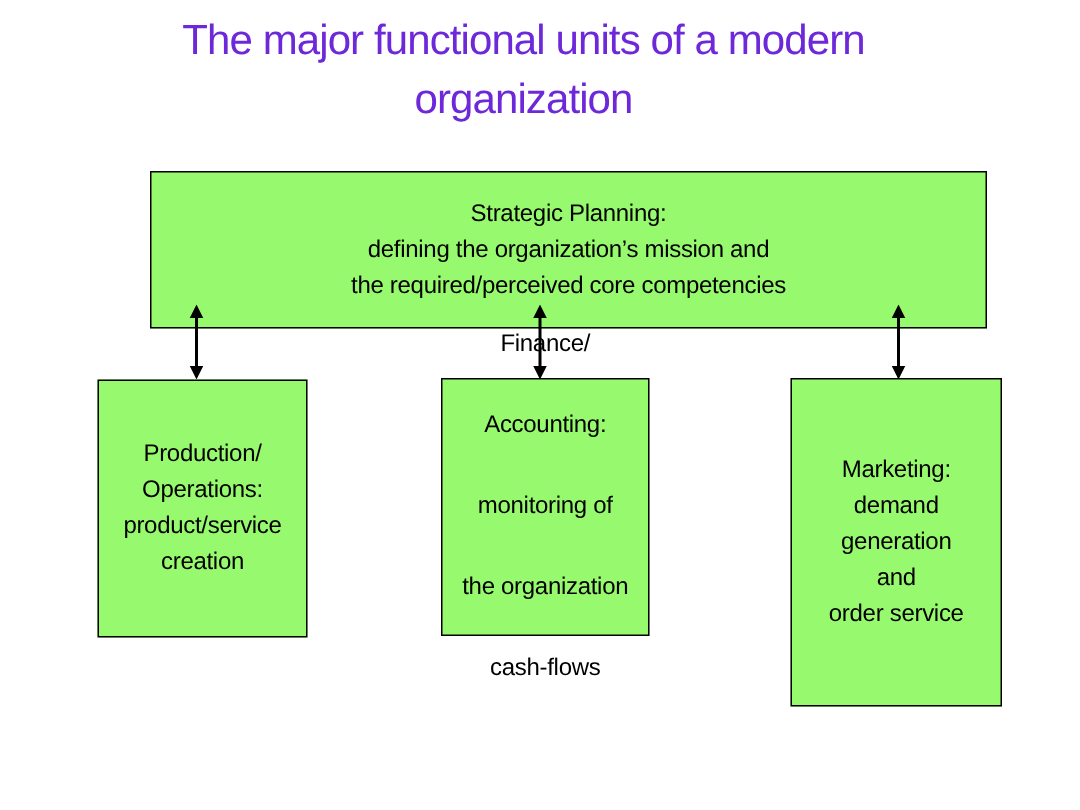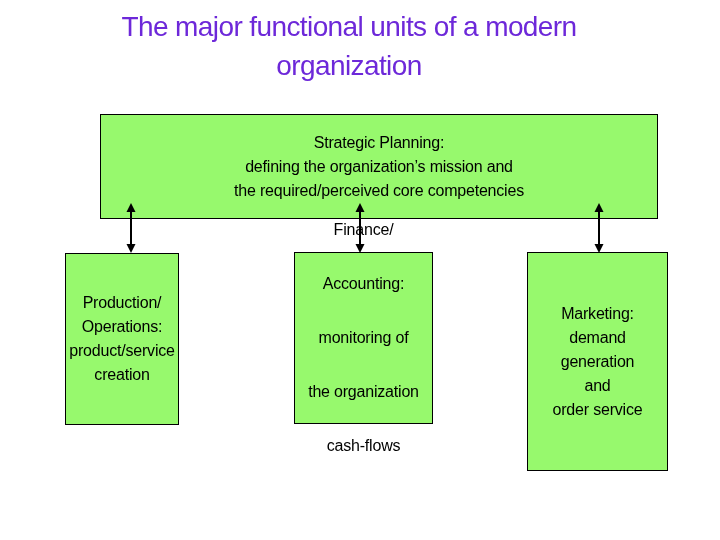--- a/index.html
+++ b/index.html
@@ -47,21 +47,21 @@
   .box-top {
     left: 84px;
     top: 114px;
     width: 558px;
     height: 105px;
     margin-left: 16px;
   }
   .box-production {
     left: 65px;
     top: 253px;
-    width: 114px;
+    width: 140px;
     height: 172px;
   }
   .box-finance {
     left: 294px;
     top: 252px;
     width: 139px;
     height: 172px;
     gap: 30px;
   }
   .box-marketing {

